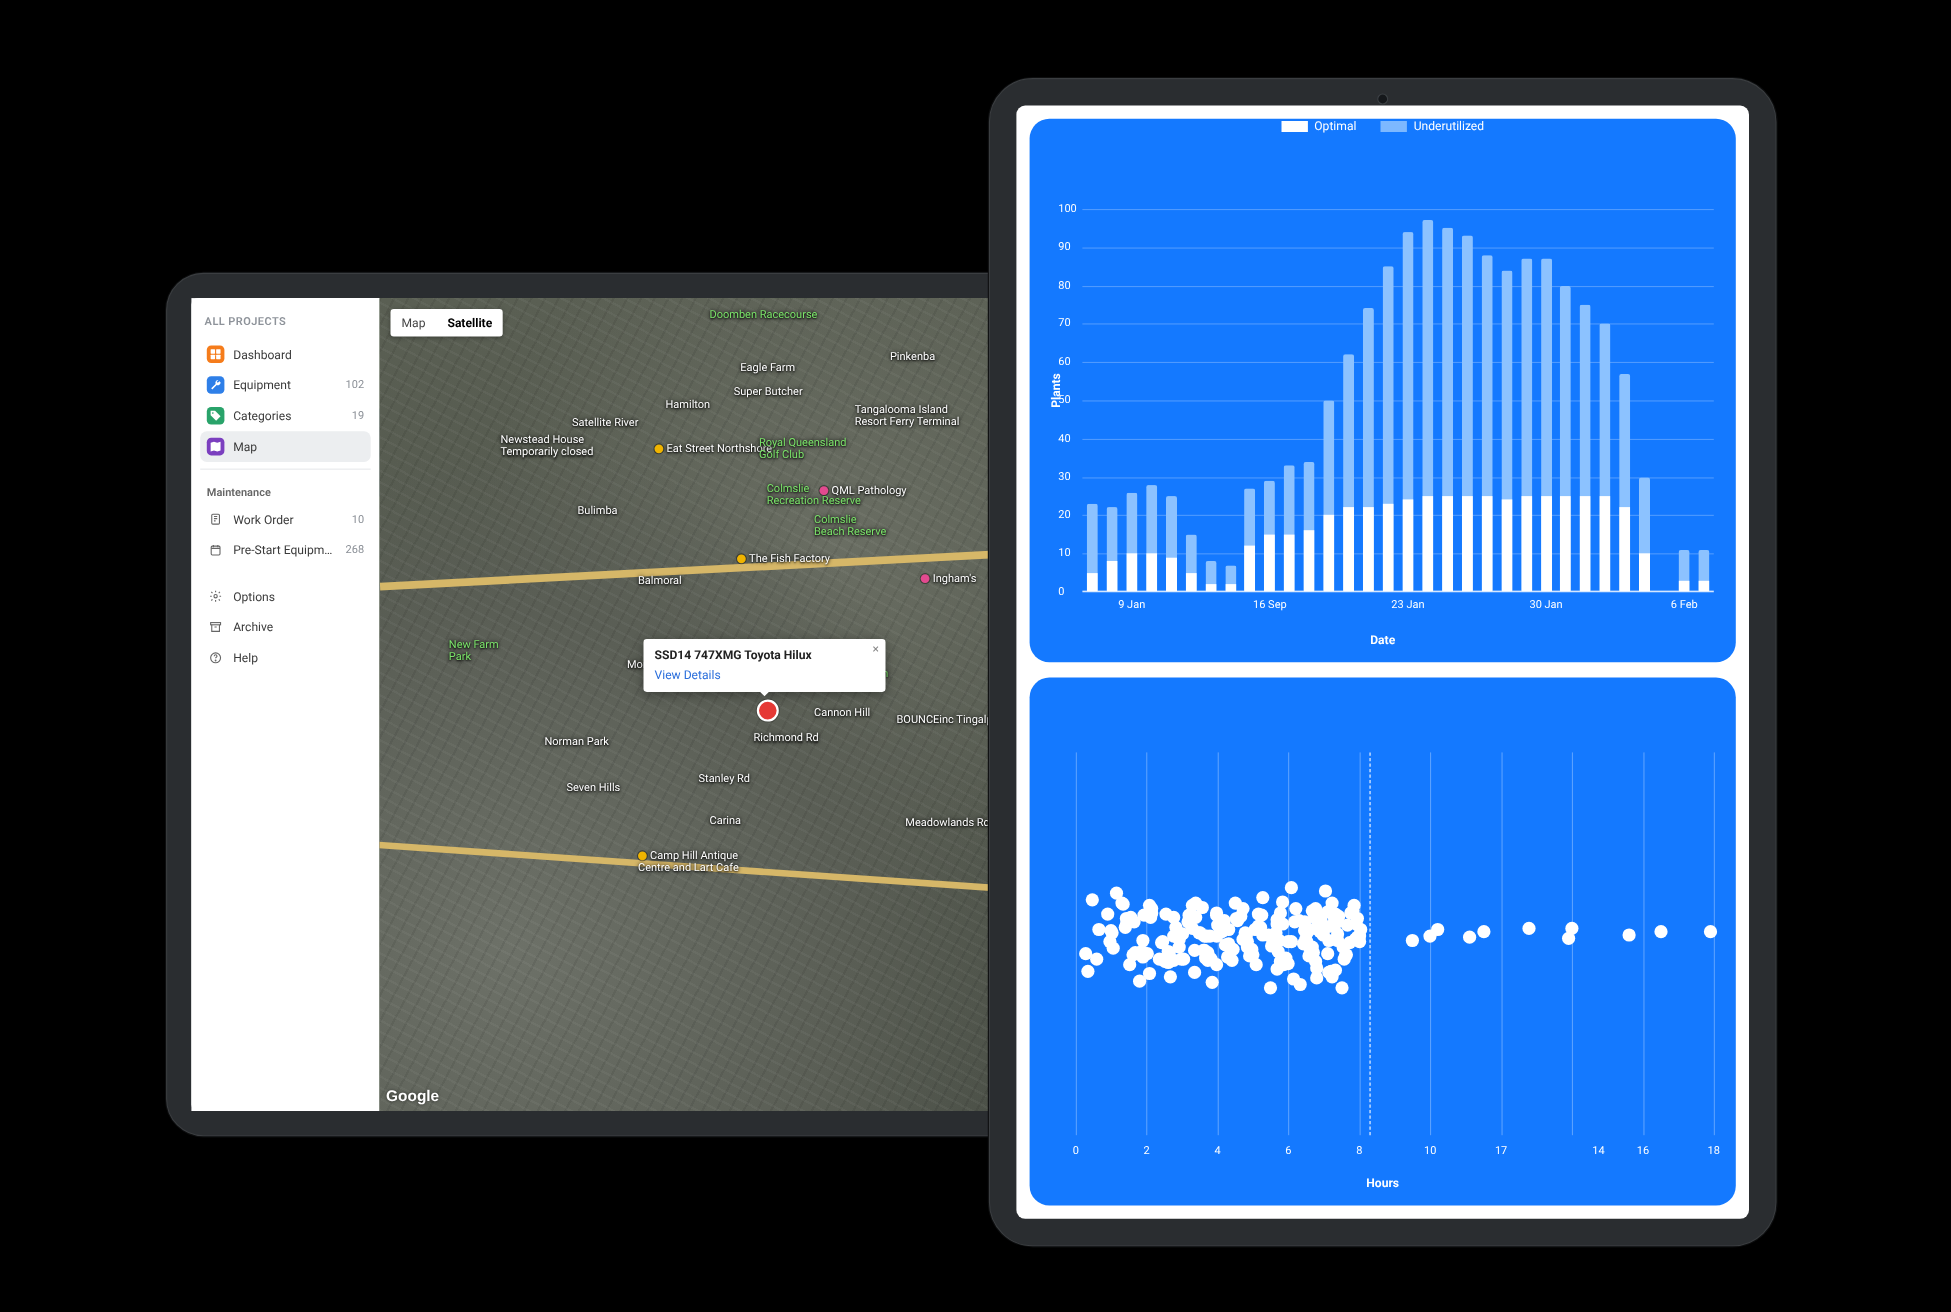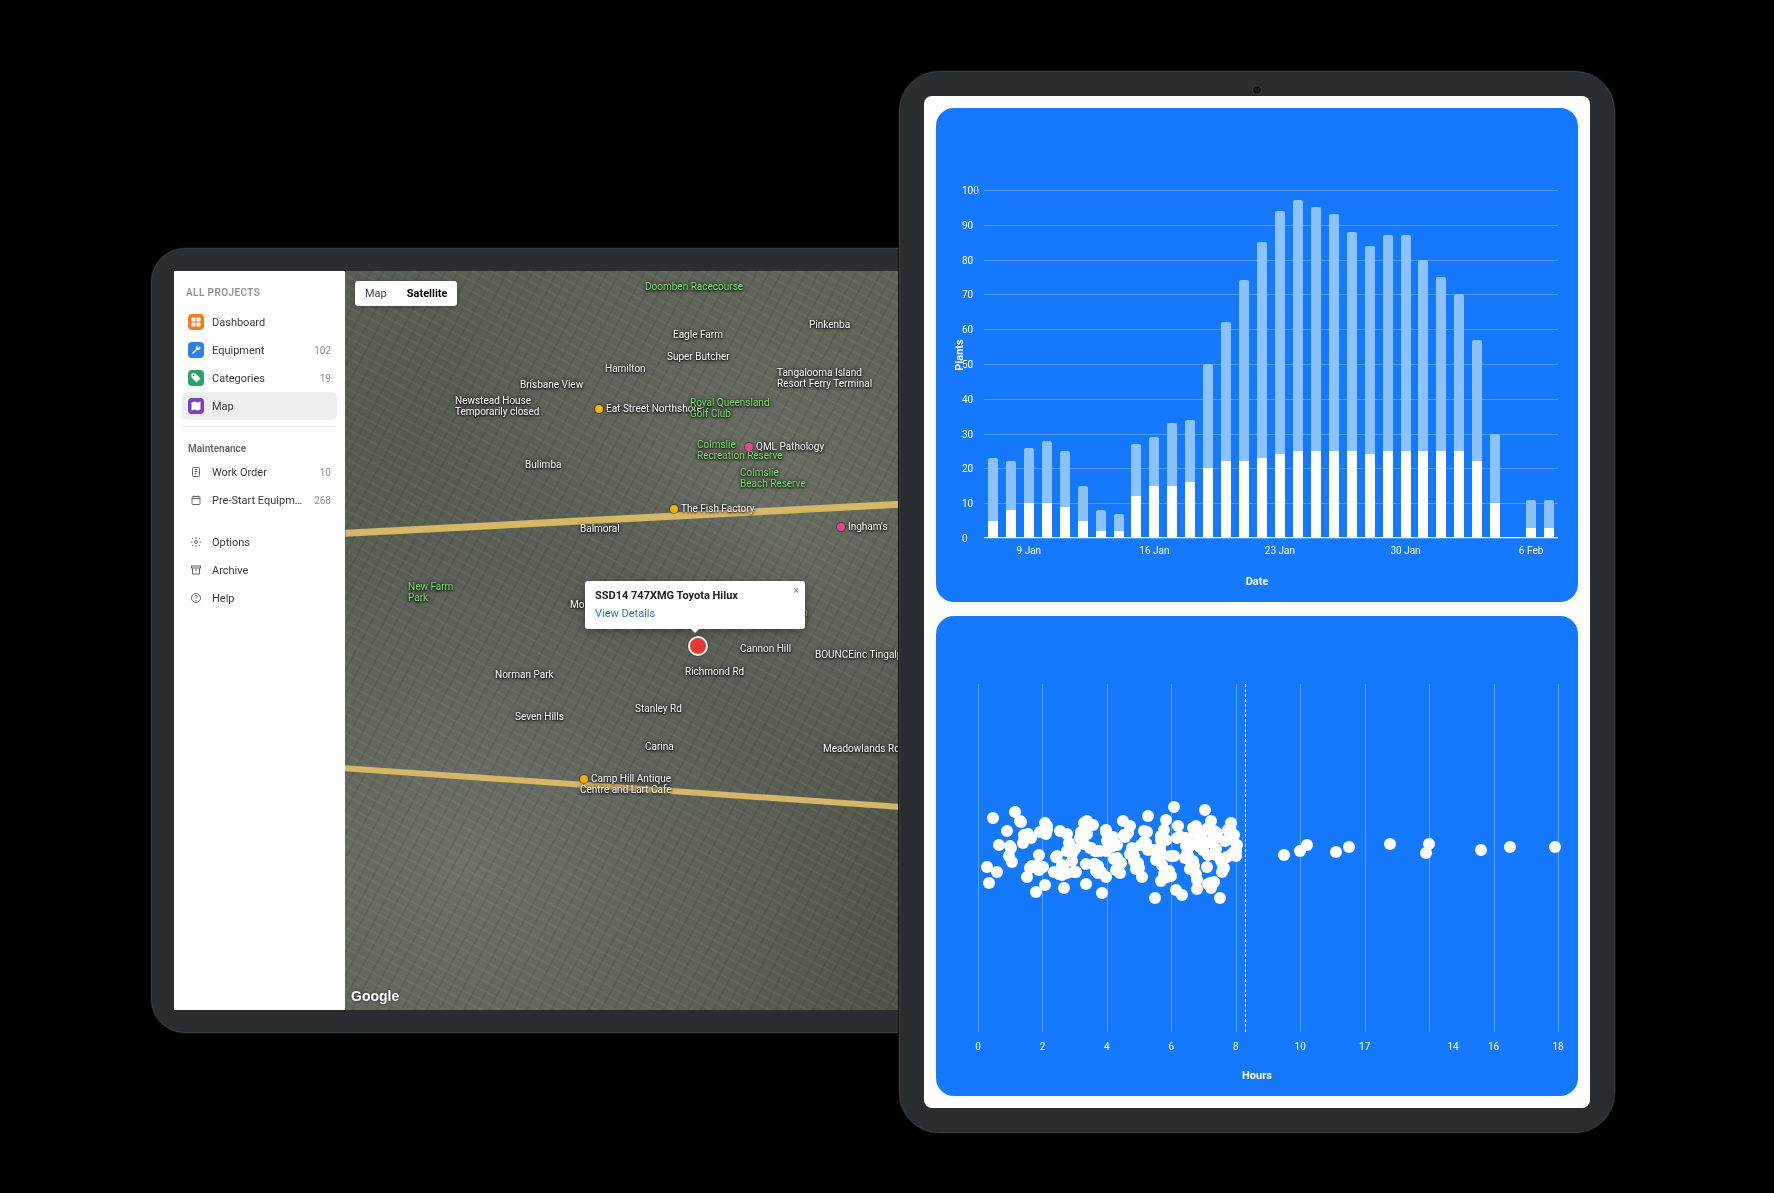--- a/index.html
+++ b/index.html
@@ -199,21 +199,21 @@
             linear-gradient(#5a5f53,#4c5148);mix-blend-mode:normal;"></div>
 
           <div style="left:0;top:240px;width:120%;height:7px;background:#d6b768;transform:rotate(-3deg);"></div>
           <div style="left:-20px;top:520px;width:130%;height:6px;background:#d6b768;transform:rotate(4deg);"></div>
         </div>
 
         <div id="poi-layer">
             <div class="poi" style="left: 300px; top: 10px; color: rgb(123, 227, 106);">Doomben Racecourse</div>
             <div class="poi" style="left: 328px; top: 58px;">Eagle Farm</div>
             <div class="poi" style="left: 464px; top: 48px;">Pinkenba</div>
-            <div class="poi" style="left: 175px; top: 108px;">Brisbane View</div>
+            <div class="poi" style="left: 175px; top: 108px;">Satellite River</div>
             <div class="poi" style="left: 110px; top: 124px;">Newstead House<br>Temporarily closed</div>
             <div class="poi" style="left: 260px; top: 92px;">Hamilton</div>
             <div class="poi" style="left: 250px; top: 132px;"><span style="display:inline-block;width:8px;height:8px;border-radius:50%;background:#f0b400;margin-right:3px;vertical-align:middle;box-shadow:0 0 0 1px rgba(0,0,0,.4)"></span>Eat Street Northshore</div>
             <div class="poi" style="left: 345px; top: 126px; color: rgb(123, 227, 106);">Royal Queensland<br>Golf Club</div>
             <div class="poi" style="left: 432px; top: 96px;">Tangalooma Island<br>Resort Ferry Terminal</div>
             <div class="poi" style="left: 322px; top: 80px;">Super Butcher</div>
             <div class="poi" style="left: 352px; top: 168px; color: rgb(123, 227, 106);">Colmslie<br>Recreation Reserve</div>
             <div class="poi" style="left: 395px; top: 196px; color: rgb(123, 227, 106);">Colmslie<br>Beach Reserve</div>
             <div class="poi" style="left: 400px; top: 170px;"><span style="display:inline-block;width:8px;height:8px;border-radius:50%;background:#e24a8f;margin-right:3px;vertical-align:middle;box-shadow:0 0 0 1px rgba(0,0,0,.4)"></span>QML Pathology</div>
             <div class="poi" style="left: 325px; top: 232px;"><span style="display:inline-block;width:8px;height:8px;border-radius:50%;background:#f0b400;margin-right:3px;vertical-align:middle;box-shadow:0 0 0 1px rgba(0,0,0,.4)"></span>The Fish Factory</div>
@@ -249,20 +249,24 @@
         <div class="goog">Google</div>
       </div>
     </div>
   </div>
 
   <div class="tablet-port">
     <div class="camera"></div>
     <div class="screen2">
 
       <div class="card h1">
+        <div class="legend">
+          <span><span class="sw opt"></span><span>Optimal</span></span>
+          <span><span class="sw und"></span><span>Underutilized</span></span>
+        </div>
         <div class="ylabel">Plants</div>
         <div class="xlabel">Date</div>
         <div id="bar-yticks">
             <div class="ytk" style="top: 430px;">0</div>
             <div class="ytk" style="top: 395.2px;">10</div>
             <div class="ytk" style="top: 360.4px;">20</div>
             <div class="ytk" style="top: 325.6px;">30</div>
             <div class="ytk" style="top: 290.8px;">40</div>
             <div class="ytk" style="top: 256px;">50</div>
             <div class="ytk" style="top: 221.2px;">60</div>
@@ -412,21 +416,21 @@
                 <div class="o" style="height: 27.2727%;"></div>
               </div>
               <div class="bar" style="left: 560.031px; height: 38.28px;">
                 <div class="u" style="height: 100%;"></div>
                 <div class="o" style="height: 27.2727%;"></div>
               </div>
             </div>
         </div>
         <div id="bar-xticks">
             <div class="xtk" style="left: 92.8438px; bottom: 46px;">9 Jan</div>
-            <div class="xtk" style="left: 218.406px; bottom: 46px;">16 Jan</div>
+            <div class="xtk" style="left: 218.406px; bottom: 46px;">16 Sep</div>
             <div class="xtk" style="left: 343.969px; bottom: 46px;">23 Jan</div>
             <div class="xtk" style="left: 469.531px; bottom: 46px;">30 Jan</div>
             <div class="xtk" style="left: 595.094px; bottom: 46px;">6 Feb</div>
           </div>
       </div>
 
       <div class="card h2">
         <div class="xlabel">Hours</div>
         <div class="plot2" id="scatter">
             <div class="vgrid" style="left: 0px;"></div>

